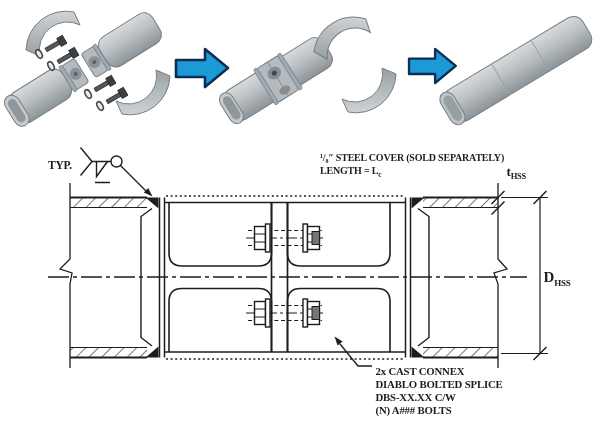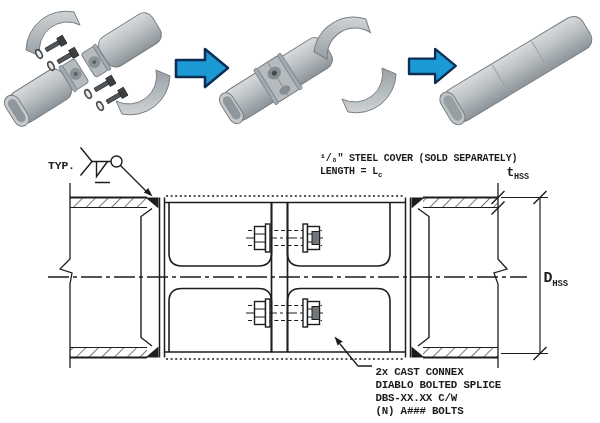--- a/index.html
+++ b/index.html
@@ -1,18 +1,18 @@
 <!DOCTYPE html>
 <html><head>
 <meta charset="utf-8">
 <style>
   html,body{margin:0;padding:0;background:#fff;}
   .screenshot{
     position:relative;width:600px;height:423px;background:#ffffff;overflow:hidden;
-    font-family:Liberation Mono, monospace;
+    font-family:Liberation Serif, serif;
     border-radius:18px;
   }
   .band3d{position:absolute;left:0;top:0;}
   .draw2d{position:absolute;left:0;top:140px;}
   .arrow{fill:#1b9ad6;stroke:#0d2e55;stroke-width:2.6;stroke-linejoin:round;}
   text{fill:#1c1c1c;font-weight:700;letter-spacing:-0.2px;}
 </style>
 </head>
 <body>
 

